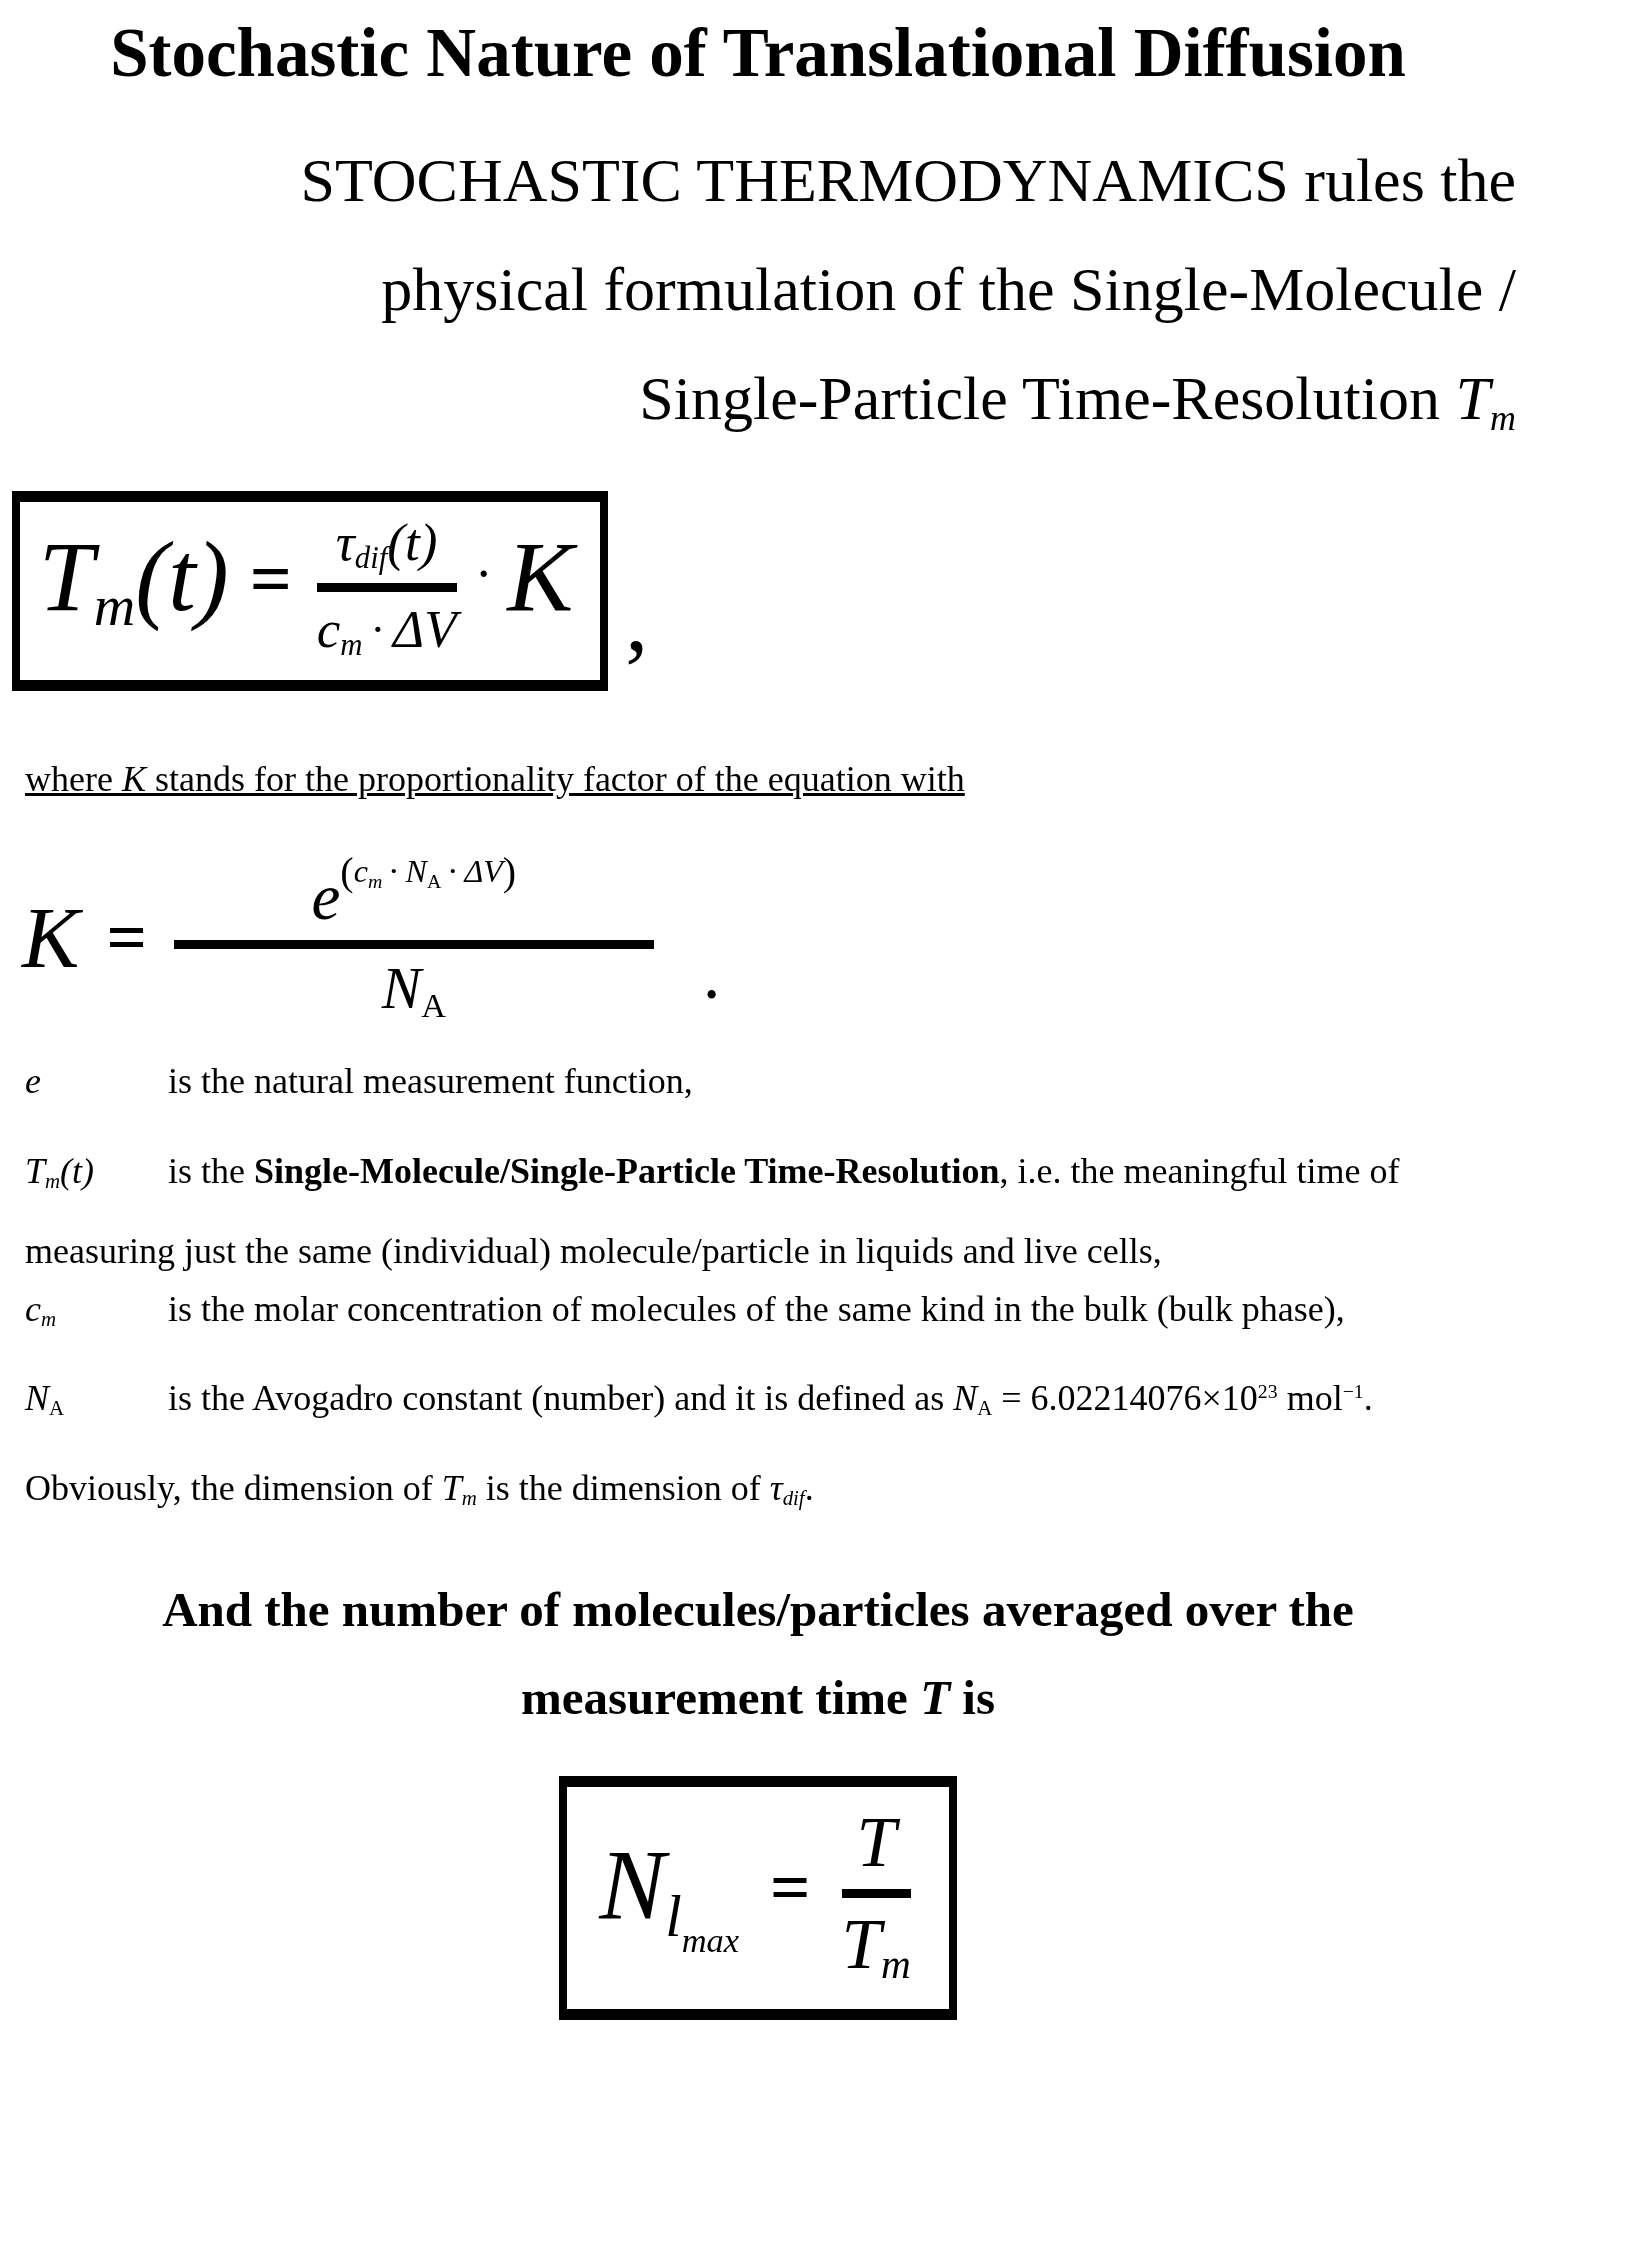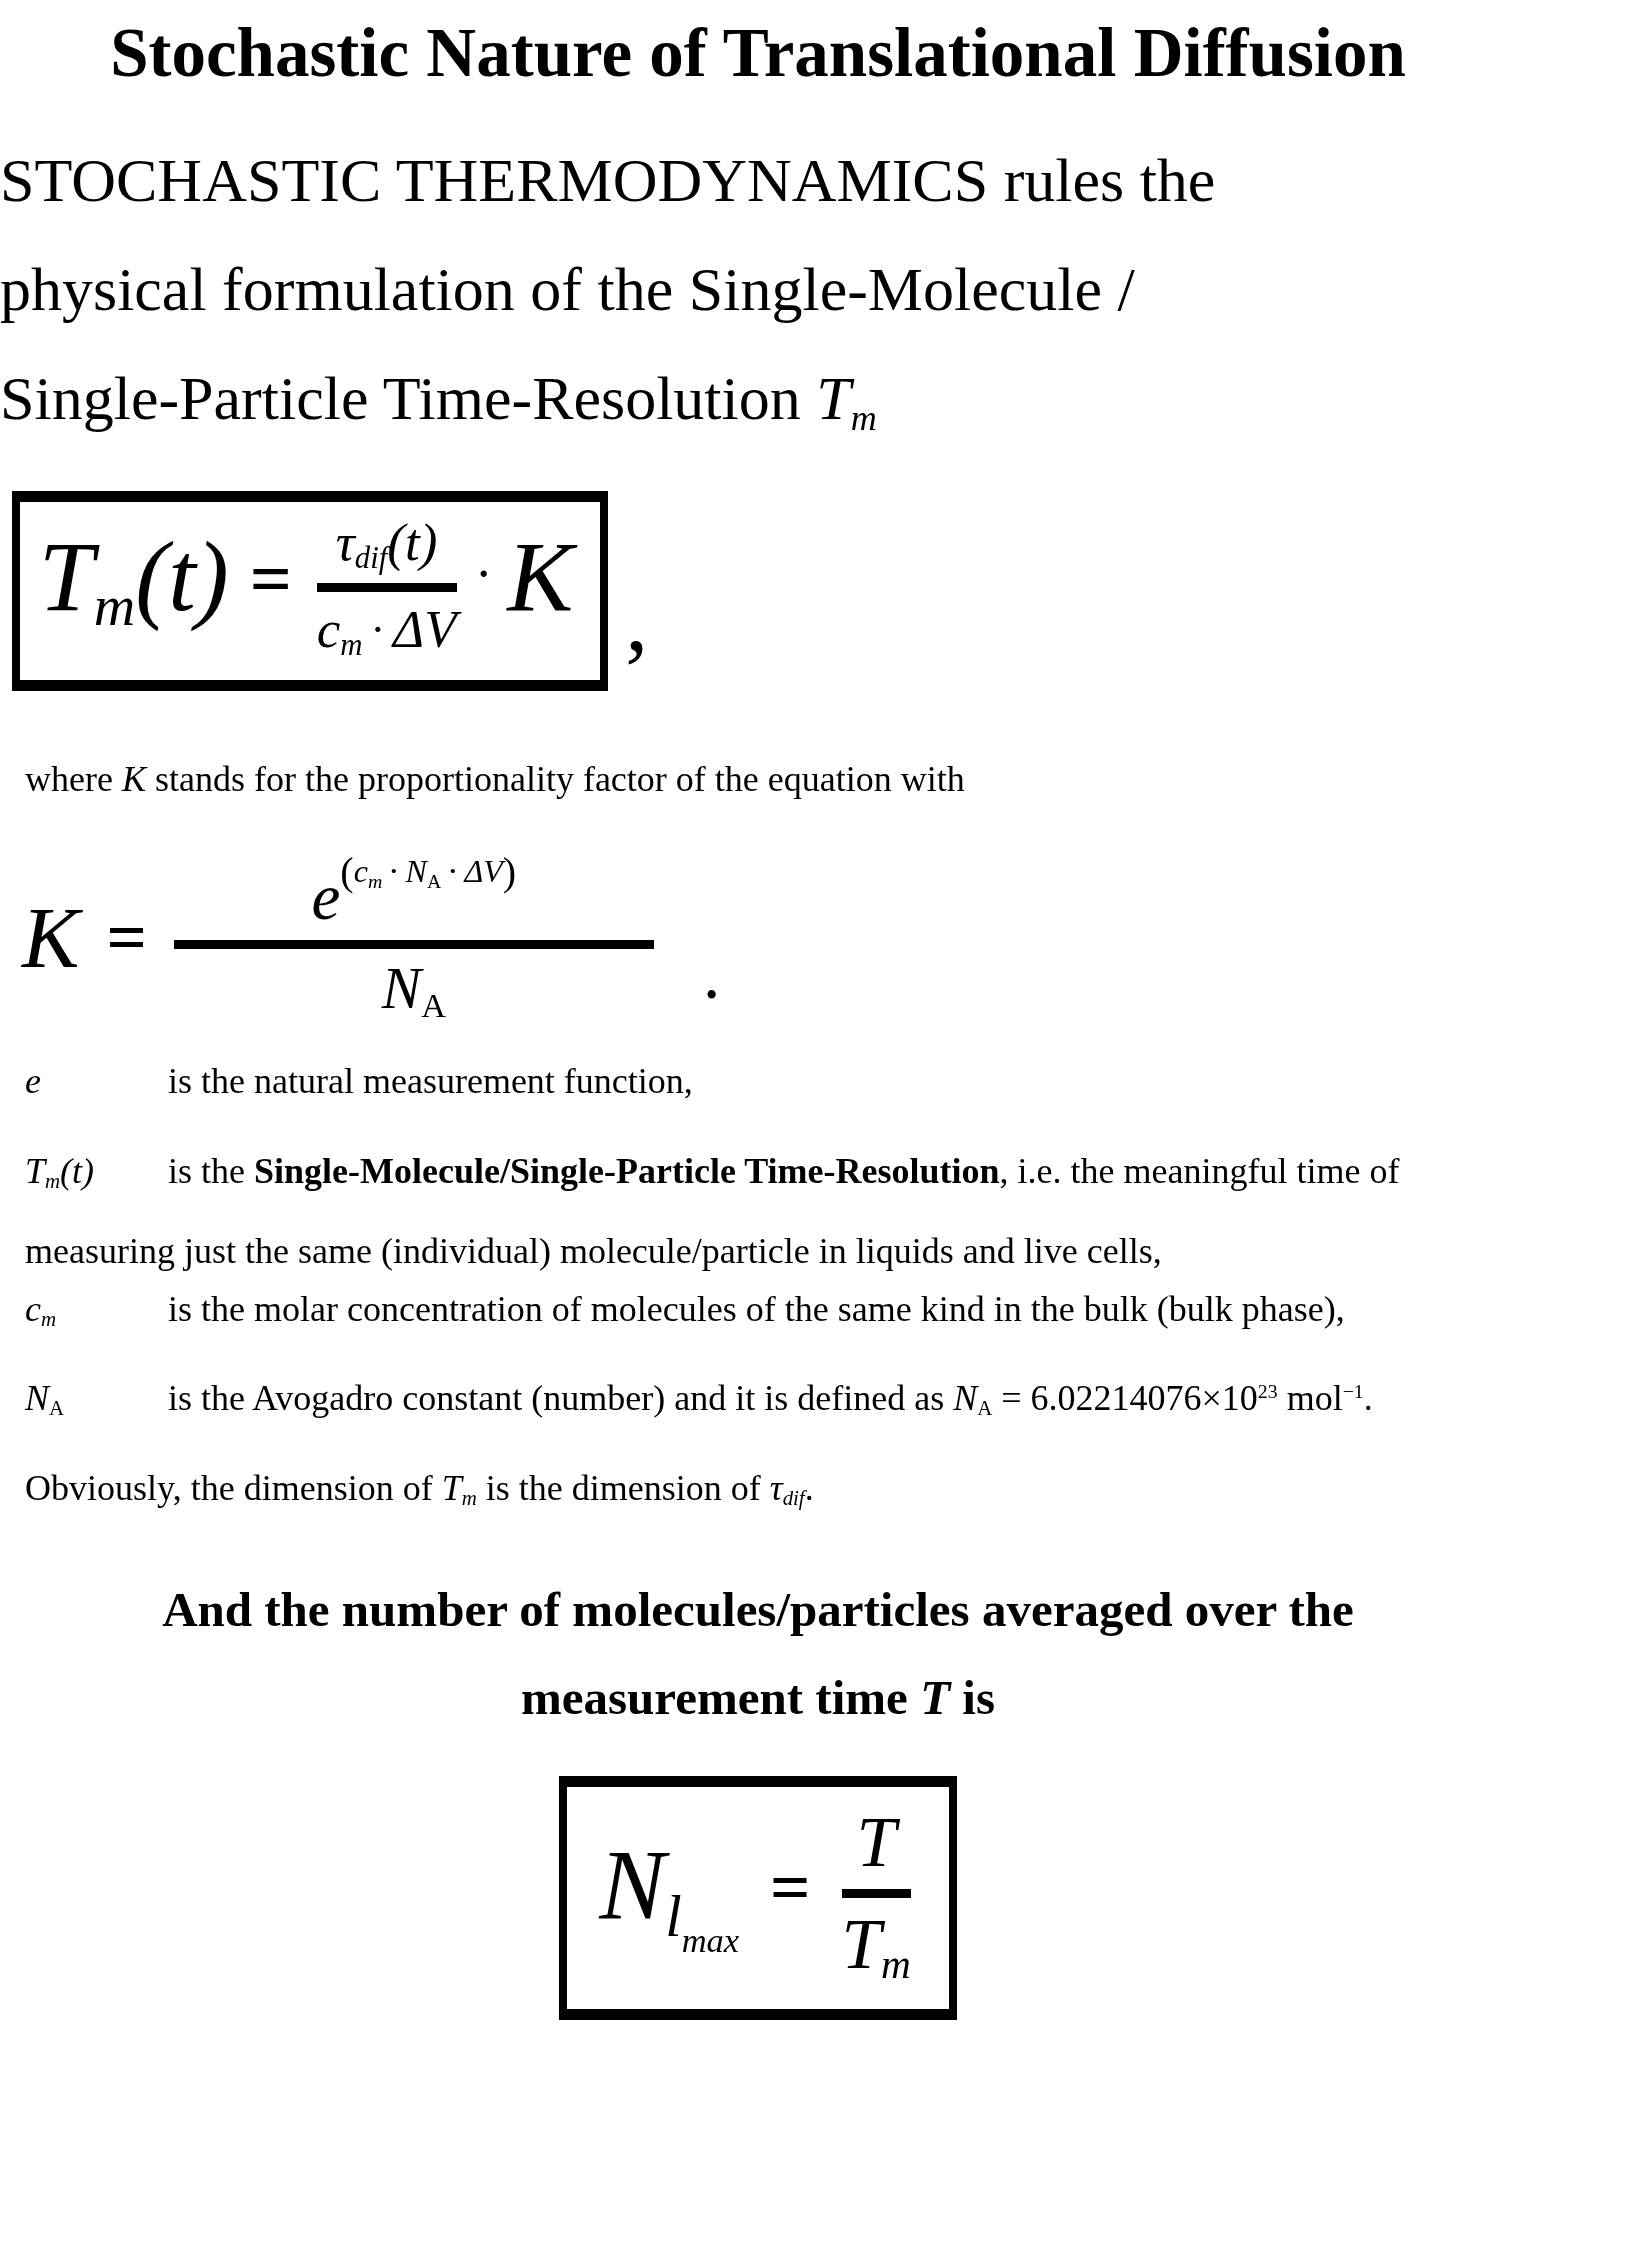--- a/index.html
+++ b/index.html
@@ -19,21 +19,21 @@
   .title {
     padding-top: 10px;
     text-align: center;
     font-size: 69px;
     font-weight: bold;
     line-height: 1.25;
     white-space: nowrap;
   }
   .subtitle {
     margin-top: 30px;
-    text-align: left;
+    text-align: right;
     font-size: 62px;
     line-height: 1.76;
   }
   .subtitle .msub { font-size: 58%; font-style: italic; vertical-align: -0.3em; }
 
   
   .sub  { font-size: 58%; font-style: italic; vertical-align: -0.25em; }
   .sub.rm { font-style: normal; }
   .sup  { font-size: 55%; vertical-align: 0.6em; }
   .frac { display: inline-block; vertical-align: middle; text-align: center; }
@@ -52,21 +52,21 @@
   }
   .eq1 { padding: 12.3px 27px 18.5px 18.5px; font-size: 99px; white-space: nowrap; line-height: 1; }
   .eq1 .arg { font-style: italic; }
   .eq1 .eqs { font-size: 74px; font-weight: bold; margin: 0 21px; vertical-align: 6.2px; }
   .eq1 .frac { font-size: 53px; margin: 0 3.7px; }
   .eq1 .mul { font-size: 39px; font-weight: bold; margin: 0 17px; vertical-align: 23.4px; }
   .eq1 .frac .dop { font-size: 32px; margin: 0 10px; vertical-align: 6.2px; }
   .comma1 { font-size: 92px; line-height: 1; margin: 0 0 26px 17px; }
 
   
-  .where { margin: 65px 25px 0 25px; font-size: 36px; line-height: 1.3; }
+  .where { margin: 65px 25px 0 25px; font-size: 36px; line-height: 1.3; text-decoration: underline; }
 
   
   .keq { display: flex; align-items: center; margin: 48px 0 0 22px; }
   .keq .klhs { font-size: 86px; font-style: italic; line-height: 1; }
   .keq .eqs { font-size: 71px; font-weight: bold; margin: 0 27px; }
   .kfrac { font-size: 59px; min-width: 480px; }
   .knume { font-size: 65px; font-style: italic; }
   .kexp  { font-size: 32px; vertical-align: 36px; white-space: nowrap; }
   .kexp .xp  { font-style: normal; font-size: 125%; vertical-align: -0.08em; }
   .kexp .sub { font-size: 62%; vertical-align: -0.3em; }

